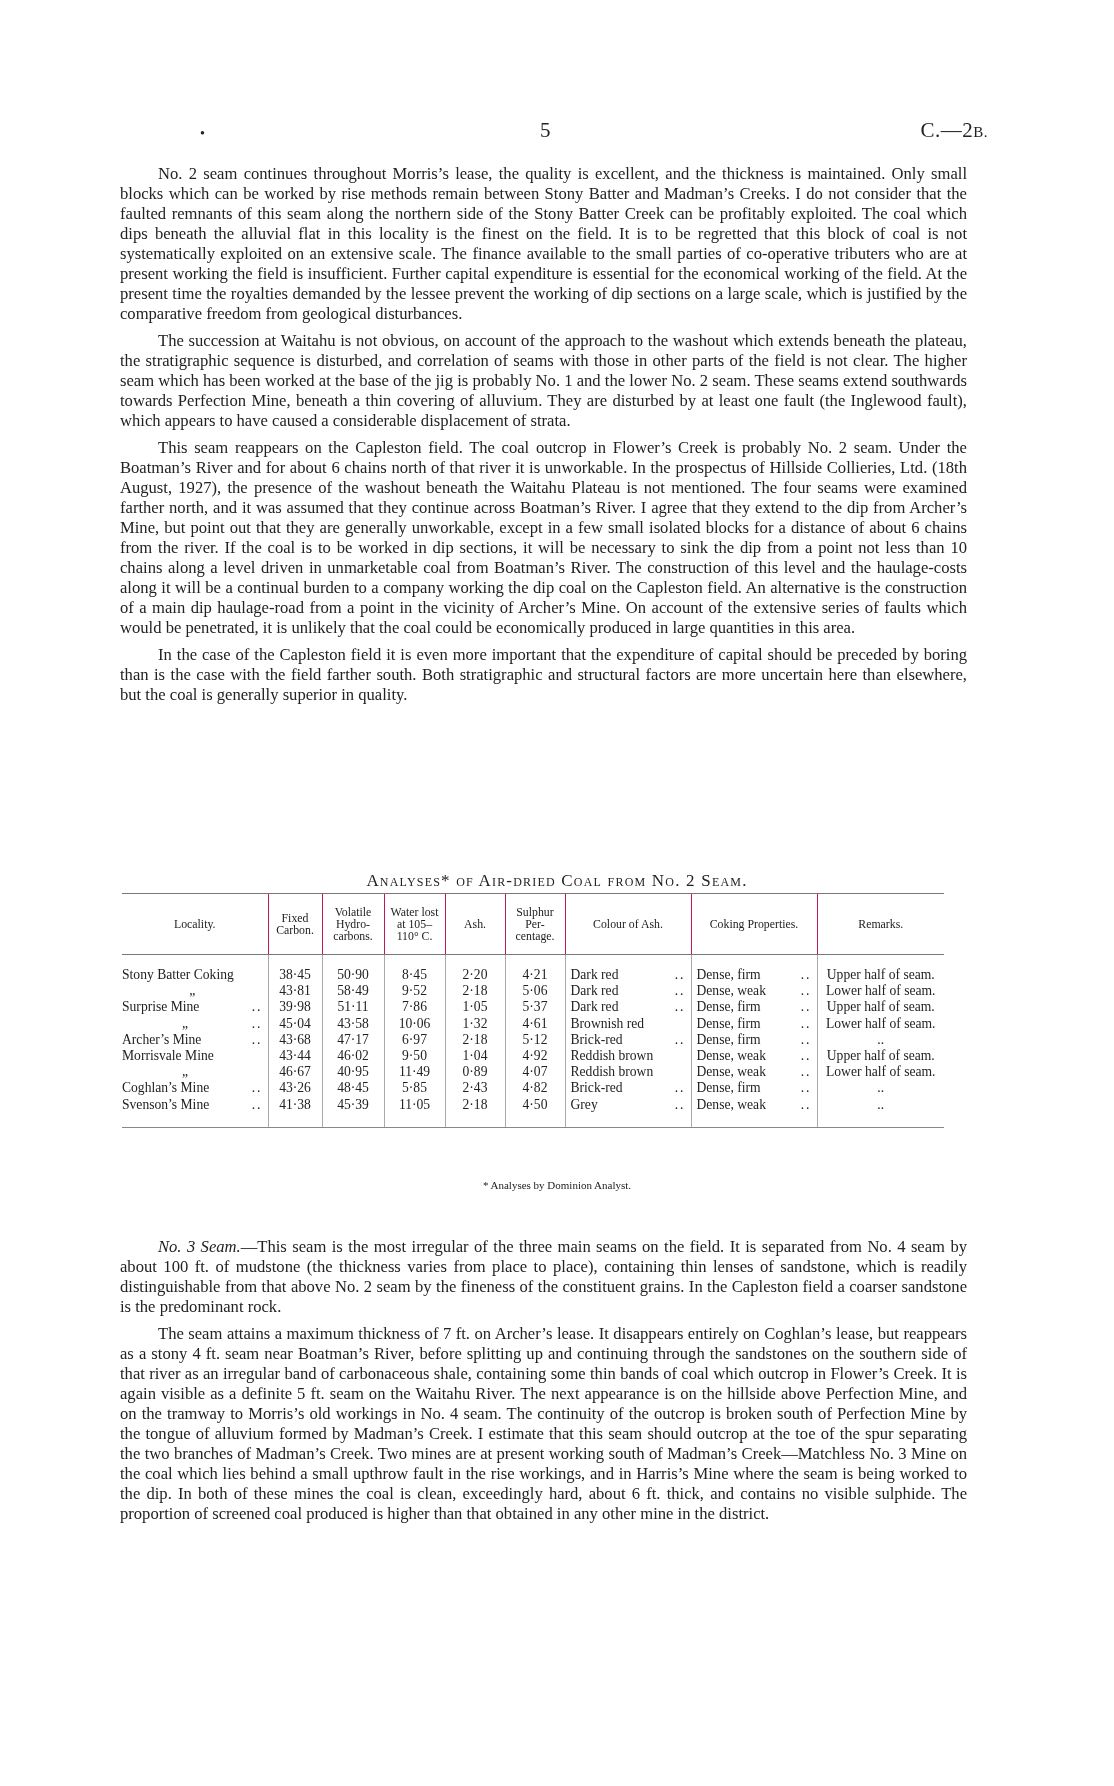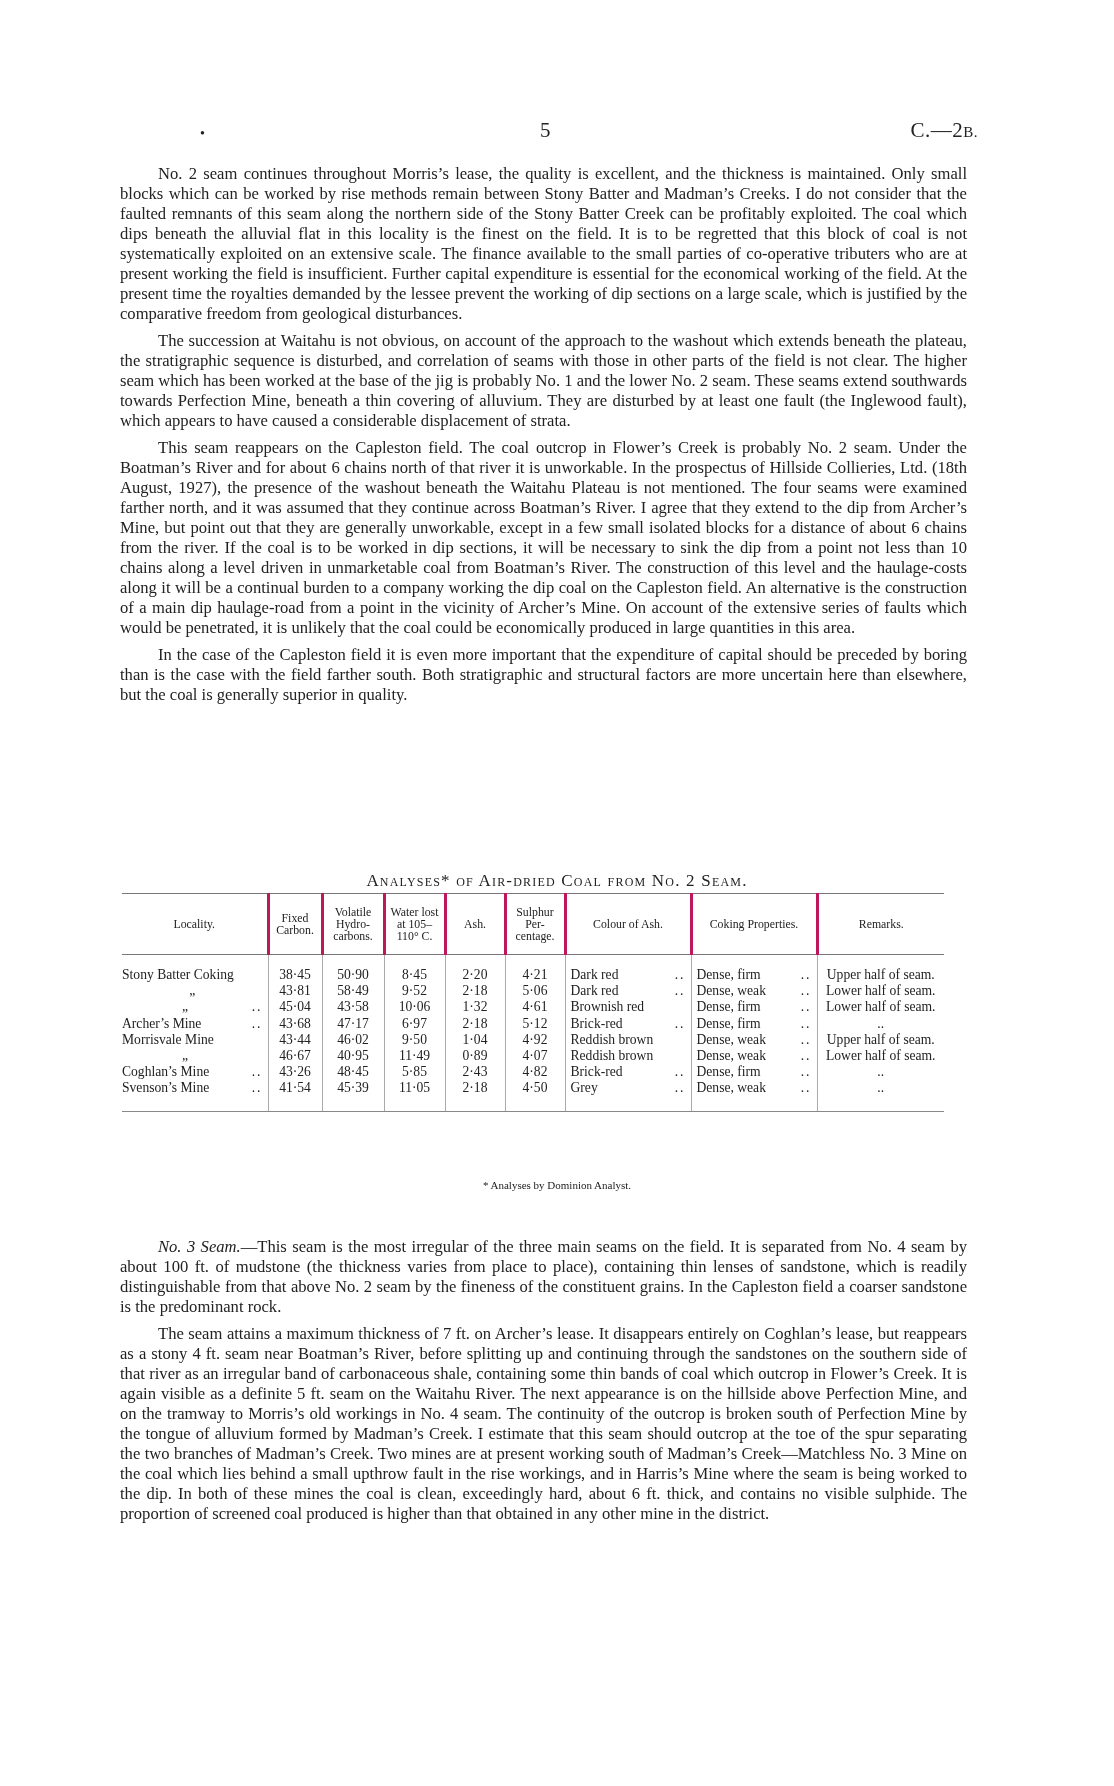--- a/index.html
+++ b/index.html
@@ -4,28 +4,28 @@
 <style>
   html, body { margin: 0; padding: 0; background: #ffffff; }
   body {
     width: 1114px; height: 1786px; position: relative; overflow: hidden;
     font-family: "Liberation Serif", "DejaVu Serif", serif;
     color: #222222;
   }
   .page-header { position: absolute; top: 118px; left: 0; width: 1114px; height: 30px; }
   .header-dot { position: absolute; left: 200px; top: 8px; font-size: 14px; }
   .page-number { position: absolute; left: 540px; top: 0; font-size: 21px; }
-  .doc-ref { position: absolute; right: 136px; top: 0; font-size: 21px; letter-spacing: 0.5px; }
+  .doc-ref { position: absolute; right: 126px; top: 0; font-size: 21px; letter-spacing: 0.5px; }
   .doc-ref .sc { font-size: 15px; }
   .body-text { position: absolute; left: 120px; width: 847px; font-size: 16.6px; line-height: 20px; text-align: justify; }
   .body-text p { margin: 0 0 7px 0; text-indent: 38px; hyphens: manual; }
   #block1 { top: 164px; }
   .table-title { position: absolute; top: 871px; left: 0; width: 1114px; text-align: center; font-size: 17px; font-variant: small-caps; letter-spacing: 1.2px; }
   table.analyses { position: absolute; top: 893px; left: 122px; width: 822px; border-collapse: collapse; font-size: 13.6px; }
-  table.analyses thead th { font-weight: normal; font-size: 11.8px; line-height: 12px; border-top: 1px solid #777; border-bottom: 1px solid #777; border-left: 3px solid #be185d; padding: 8px 3px 8px 3px; height: 44px; text-align: center; vertical-align: middle; }
+  table.analyses thead th { font-weight: normal; font-size: 11.8px; line-height: 12px; border-top: 1px solid #777; border-bottom: 1px solid #777; border-left: 1px solid #be185d; padding: 8px 3px 8px 3px; height: 44px; text-align: center; vertical-align: middle; }
   table.analyses thead th:first-child { border-left: none; }
   table.analyses tbody td { padding: 0 5px; line-height: 16.2px; border-left: 1px solid #aaa; white-space: nowrap; vertical-align: top; }
   table.analyses tbody td:first-child { border-left: none; padding-left: 0; }
   table.analyses tbody tr.spacer td { height: 12px; }
   table.analyses tbody tr.last td { padding-bottom: 14px; }
   table.analyses tbody tr.end td { border-bottom: 1px solid #888; height: 0; padding: 0; }
   td.num { text-align: center; }
   td.rem { text-align: center; }
   .dots { float: right; letter-spacing: 2px; }
   .ditto { display: inline-block; width: 100%; text-align: center; }
@@ -105,20 +105,31 @@
         <td class="num">43·81</td>
         <td class="num">58·49</td>
         <td class="num">9·52</td>
         <td class="num">2·18</td>
         <td class="num">5·06</td>
         <td><span>Dark red</span><span class="dots">..</span></td>
         <td><span>Dense, weak</span><span class="dots">..</span></td>
         <td class="rem">Lower half of seam.</td>
       </tr>
     <tr>
+        <td><span>Surprise Mine</span><span class="dots">..</span></td>
+        <td class="num">39·98</td>
+        <td class="num">51·11</td>
+        <td class="num">7·86</td>
+        <td class="num">1·05</td>
+        <td class="num">5·37</td>
+        <td><span>Dark red</span><span class="dots">..</span></td>
+        <td><span>Dense, firm</span><span class="dots">..</span></td>
+        <td class="rem">Upper half of seam.</td>
+      </tr>
+    <tr>
         <td><span style="padding-left:60px">„</span><span class="dots">..</span></td>
         <td class="num">45·04</td>
         <td class="num">43·58</td>
         <td class="num">10·06</td>
         <td class="num">1·32</td>
         <td class="num">4·61</td>
         <td><span>Brownish red</span><span class="dots"></span></td>
         <td><span>Dense, firm</span><span class="dots">..</span></td>
         <td class="rem">Lower half of seam.</td>
       </tr>
@@ -161,21 +172,21 @@
         <td class="num">48·45</td>
         <td class="num">5·85</td>
         <td class="num">2·43</td>
         <td class="num">4·82</td>
         <td><span>Brick-red</span><span class="dots">..</span></td>
         <td><span>Dense, firm</span><span class="dots">..</span></td>
         <td class="rem">..</td>
       </tr>
     <tr class="last">
         <td><span>Svenson’s Mine</span><span class="dots">..</span></td>
-        <td class="num">41·54</td>
+        <td class="num">41·38</td>
         <td class="num">45·39</td>
         <td class="num">11·05</td>
         <td class="num">2·18</td>
         <td class="num">4·50</td>
         <td><span>Grey</span><span class="dots">..</span></td>
         <td><span>Dense, weak</span><span class="dots">..</span></td>
         <td class="rem">..</td>
       </tr>
     <tr class="end">
         <td></td>

